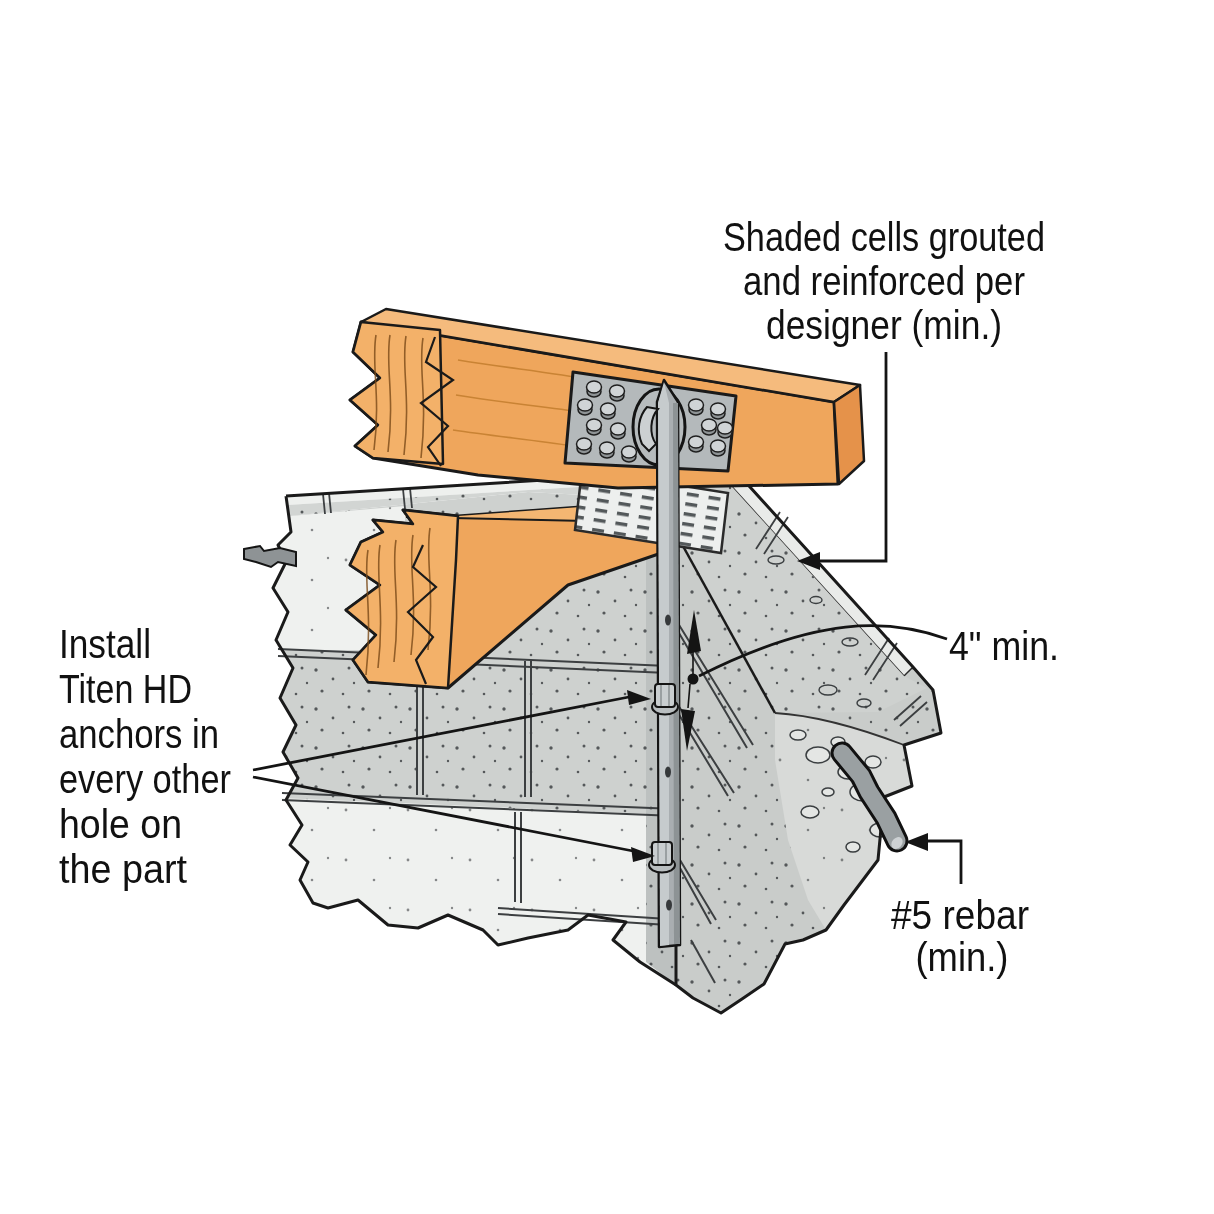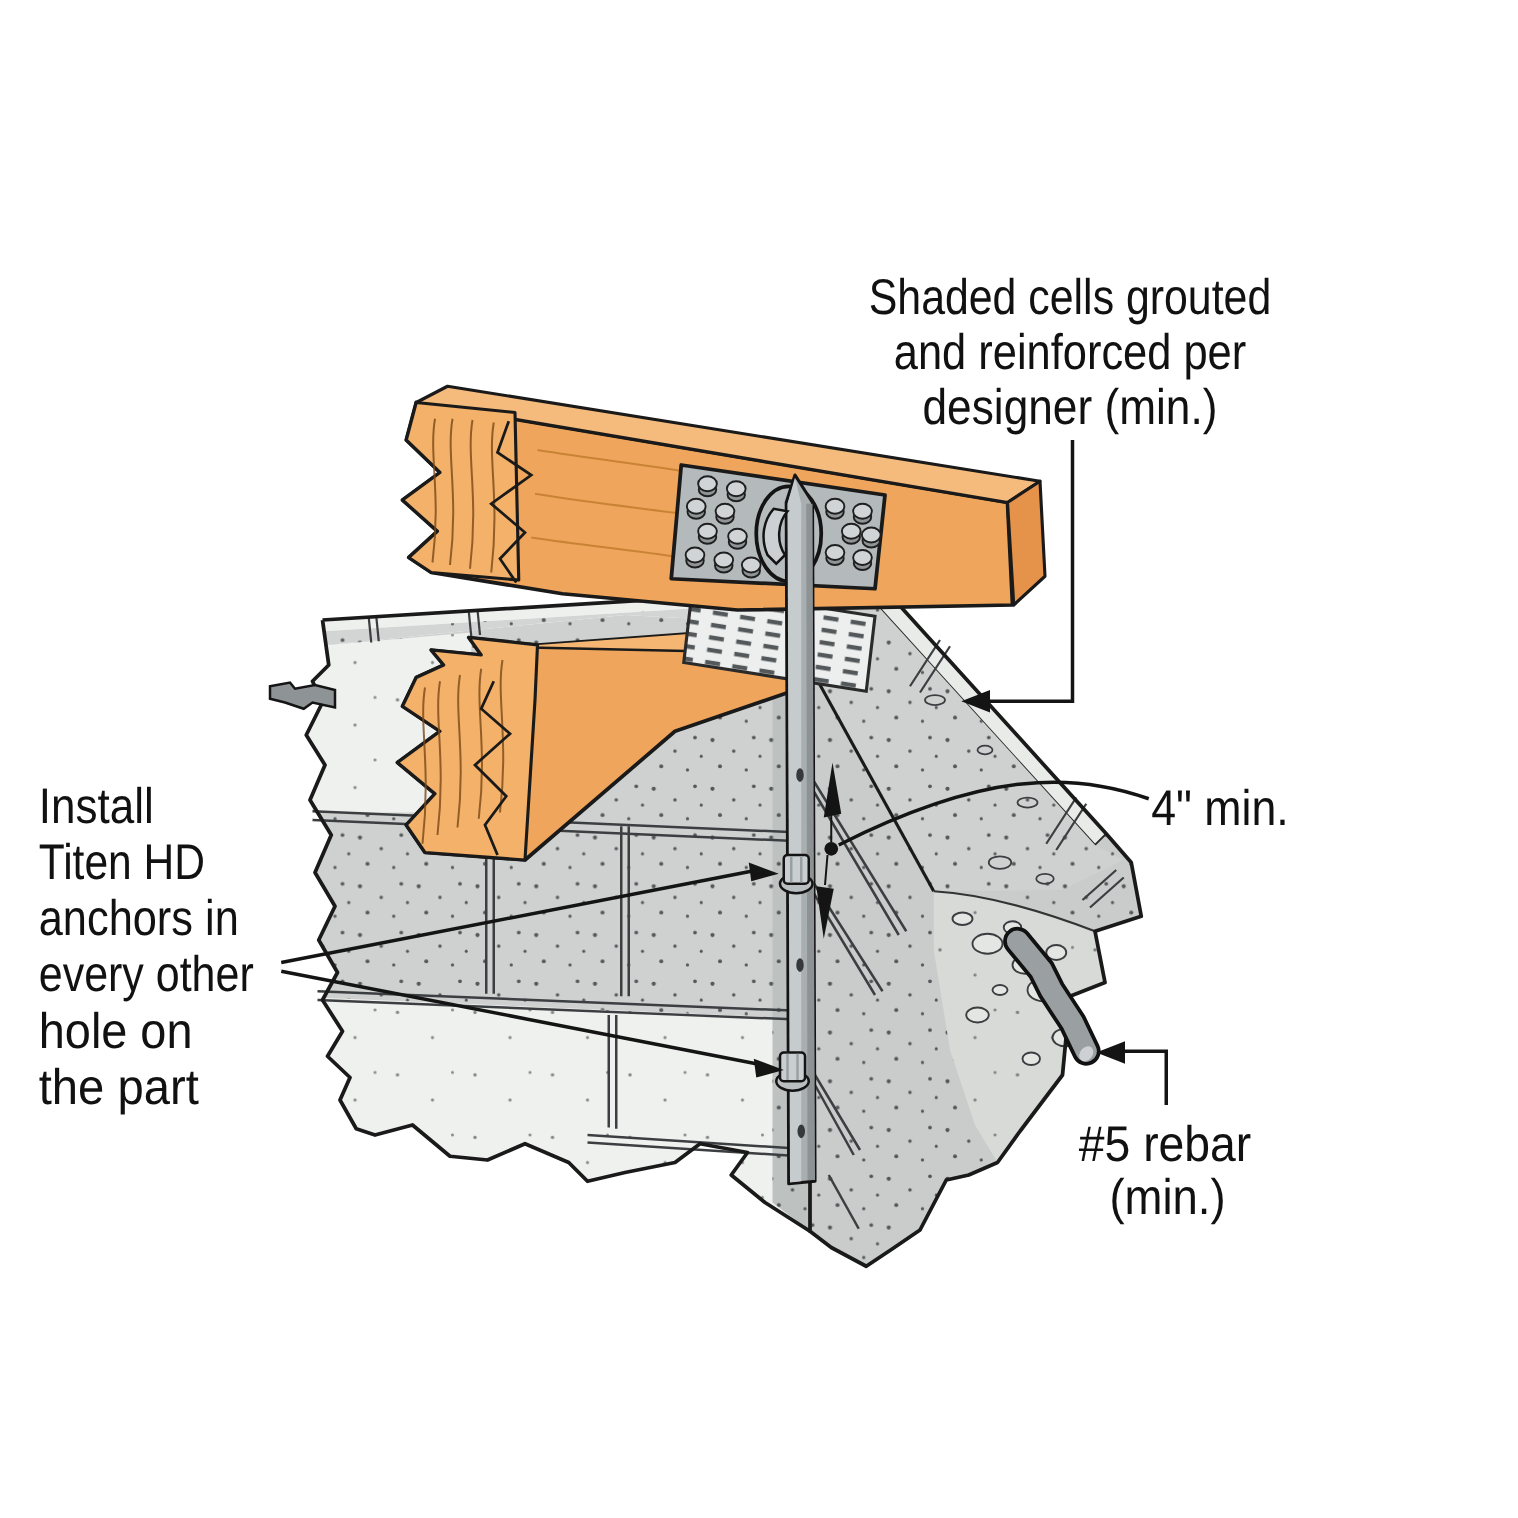--- a/index.html
+++ b/index.html
@@ -1,16 +1,16 @@
 <!DOCTYPE html>
 <html><head>
 <meta charset="utf-8">
 <style>
   html,body{margin:0;padding:0;background:#ffffff;}
-  .stage{position:relative;width:1088px;height:1214px;background:#ffffff;overflow:hidden;}
+  .stage{position:relative;width:1088px;height:1214px;background:#ffffff;overflow:hidden;padding-left:28px;}
   svg{display:block;}
   text.anno{font-family:"Liberation Sans",sans-serif;fill:#111111;}
 </style>
 </head>
 <body>
 
 <div class="stage">
 <svg width="1214" height="1214" viewBox="0 0 1214 1214" xmlns="http://www.w3.org/2000/svg">
   <defs>
     <pattern id="dots" width="47" height="39" patternUnits="userSpaceOnUse">

